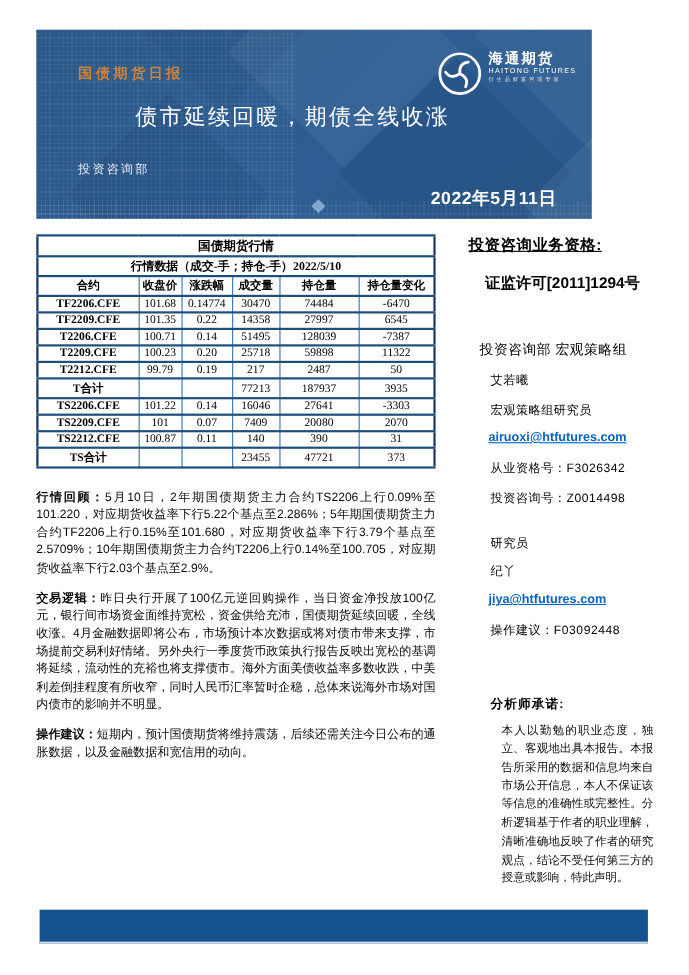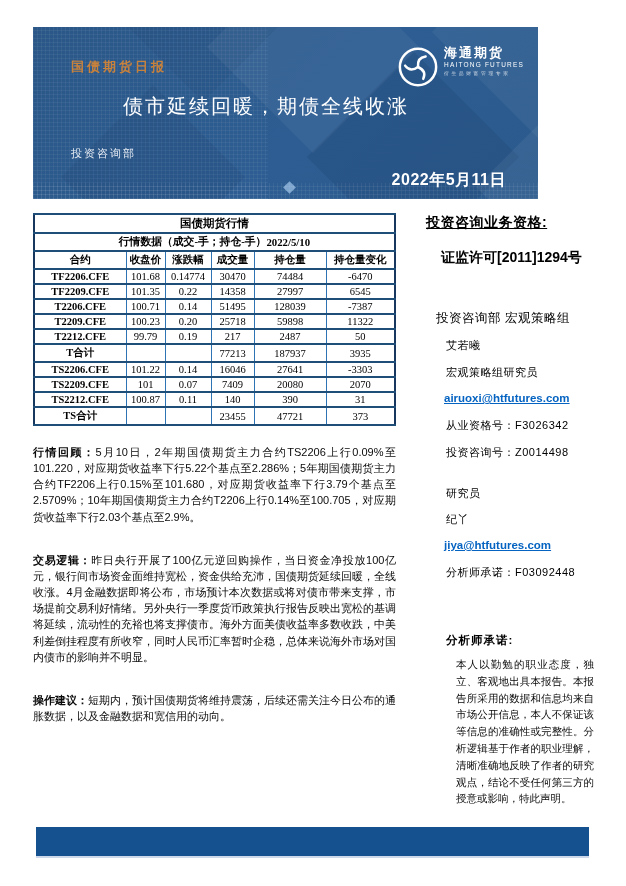--- a/index.html
+++ b/index.html
@@ -62,21 +62,21 @@
   .quote-table { border:2px solid #17375e; border-top:2.5px solid #17375e;font-family:Liberation Serif, serif; }
   .t-title  { font-weight:bold; font-size:11.5px; height:16px; }
   .t-subrow { height:15px; }
   .t-sub-flex { display:flex; justify-content:center; align-items:center; font-weight:bold; font-size:10.8px; }
   .t-head td { font-weight:bold; }
   .col-contract { font-weight:bold; }
 
   
   .left-paras { position:absolute; left:33px; top:444px; width:363px;
     font-size:11px; line-height:1.47; text-align:justify; color:#0a0a0a; }
-  .left-paras p + p { margin-top:27px; }
+  .left-paras p + p { margin-top:11px; }
   .lead { font-weight:bold; }
 
   
   .sidebar { position:absolute; left:410px; top:214px; width:184px; }
   .qual-title { font-size:14px; font-weight:bold; letter-spacing:0.5px; margin-left:16px;text-decoration:underline; }
   .license { font-size:14px; font-weight:bold; margin:17px 0 0 31px; }
   .team { font-size:12.5px; margin:43px 0 0 26px; letter-spacing:0.5px; }
   .sb-line { font-size:11px; margin:12px 0 0 36px; letter-spacing:0.5px; }
   .sb-name { margin-top:11px; }
   .sb-email { display:inline-block; margin:12px 0 0 34px; font-size:11.5px; font-weight:bold;
@@ -256,21 +256,21 @@
       <div class="sb-line">宏观策略组研究员</div>
       <a class="sb-email" href="#">airuoxi@htfutures.com</a>
       <div class="sb-line">从业资格号：F3026342</div>
       <div class="sb-line">投资咨询号：Z0014498</div>
     </div>
 
     <div class="block2">
       <div class="sb-line">研究员</div>
       <div class="sb-line sb-name">纪丫</div>
       <a class="sb-email" href="#">jiya@htfutures.com</a>
-      <div class="sb-line">分析师承诺：F03092448</div>
+      <div class="sb-line">操作建议：F03092448</div>
     </div>
 
     <div class="promise-title">分析师承诺:</div>
     <div class="promise-body">本人以勤勉的职业态度，独立、客观地出具本报告。本报告所采用的数据和信息均来自市场公开信息，本人不保证该等信息的准确性或完整性。分析逻辑基于作者的职业理解，清晰准确地反映了作者的研究观点，结论不受任何第三方的授意或影响，特此声明。</div>
   </div>
 
   <div class="footer"></div>
 
 </div>
 

